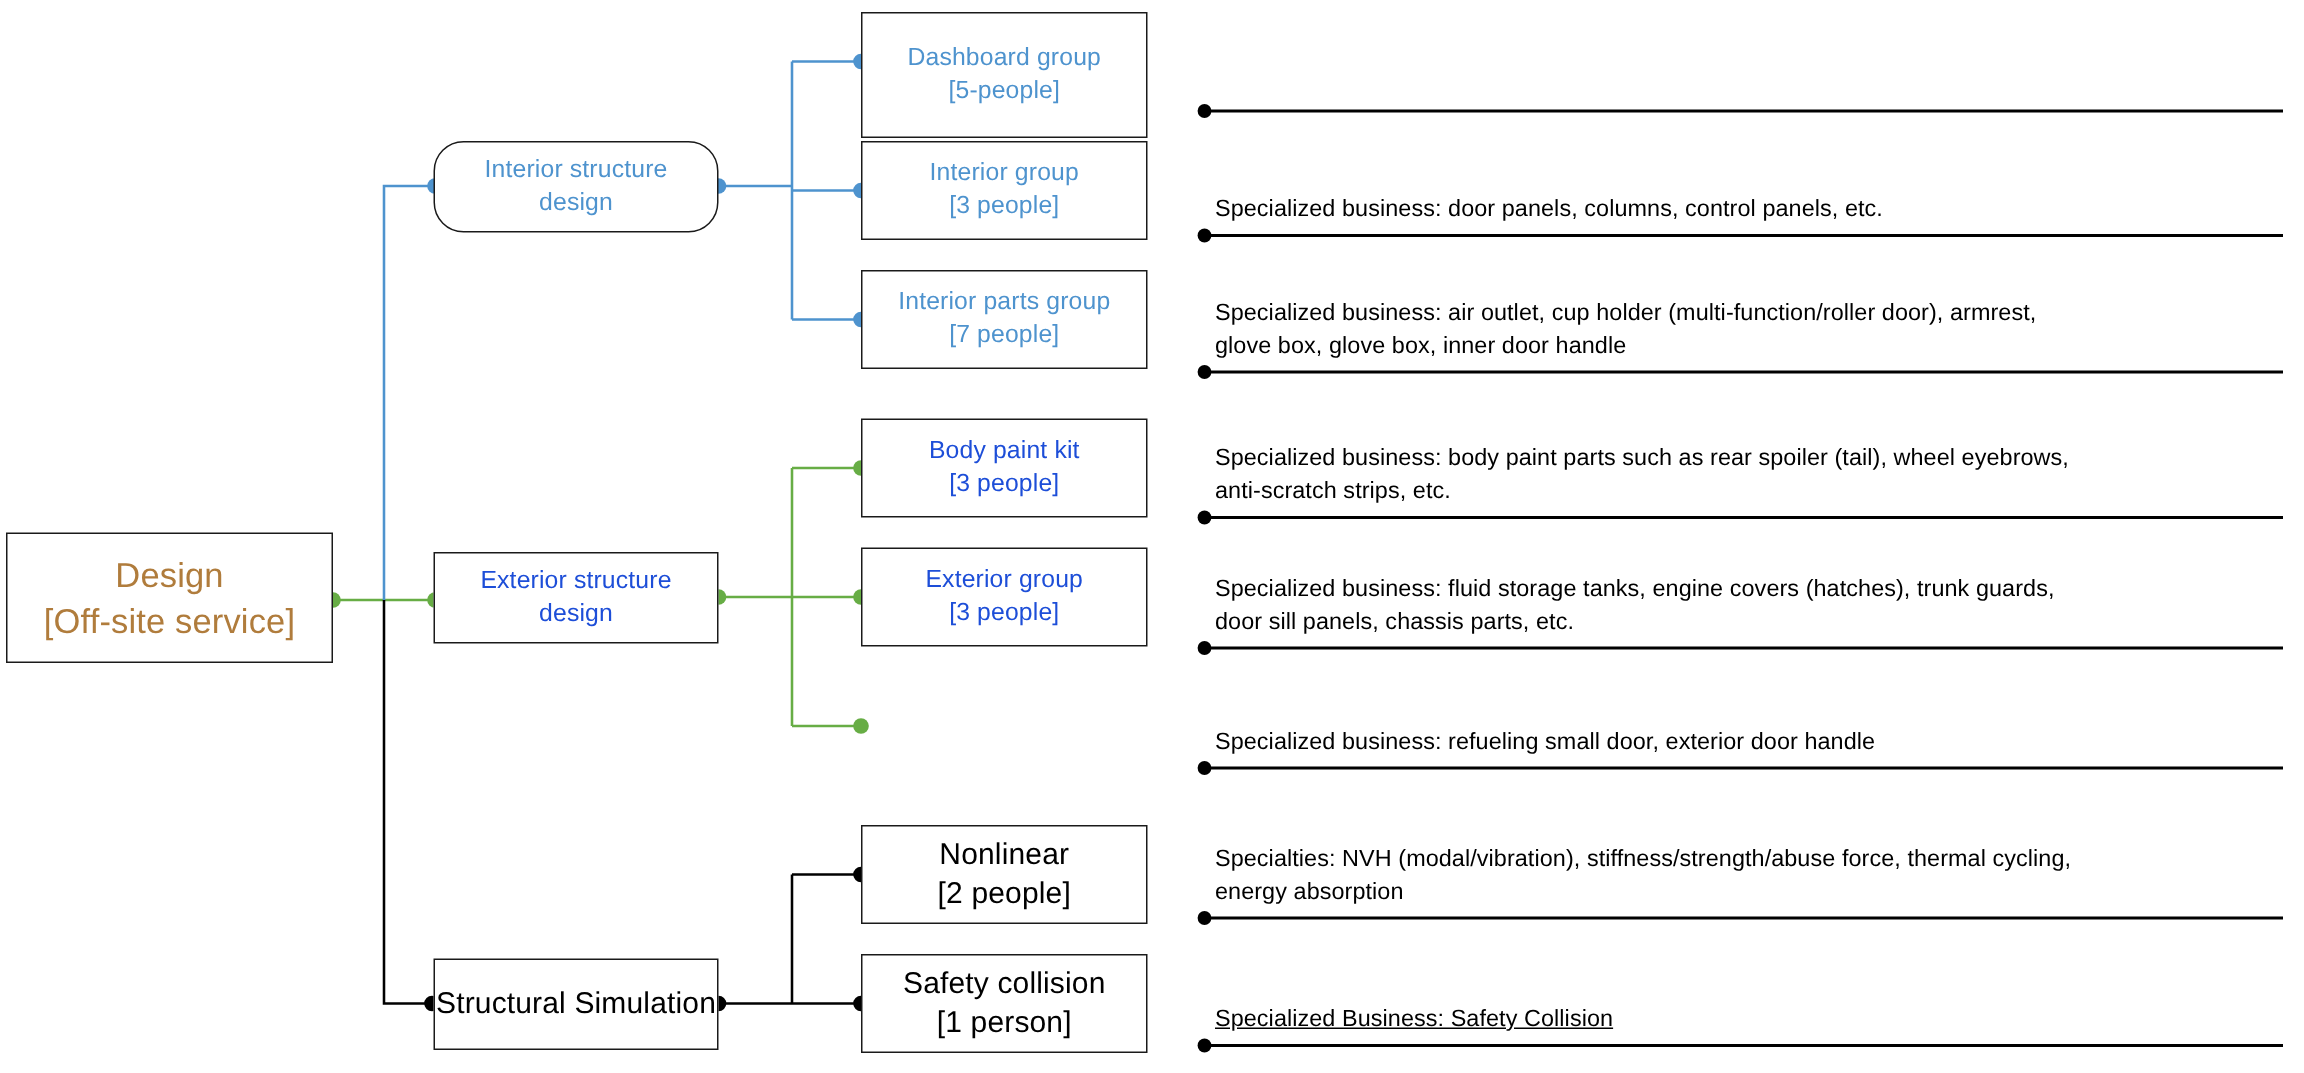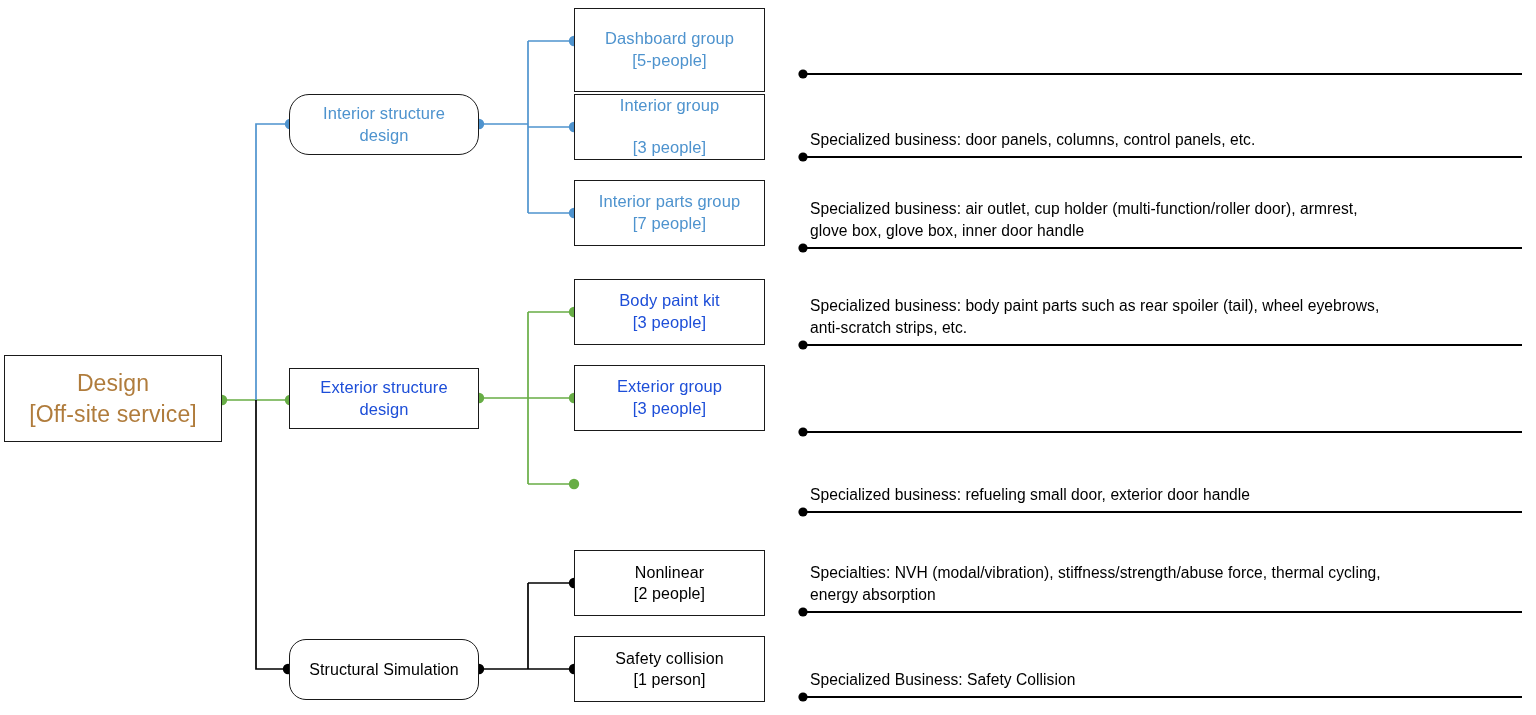--- a/index.html
+++ b/index.html
@@ -31,21 +31,21 @@
     justify-content: center;
     text-align: center;
     line-height: 1.32;
     letter-spacing: 0.1px;
   }
   .node .ln { display: block; white-space: nowrap; }
 
   .root       { color: #B07C3C; font-size: 23px; }
   .c-blue     { color: #4E93CE; font-size: 16.5px; }
   .c-green    { color: #1d4ed8; font-size: 16.5px; }
-  .c-black    { color: #000000; font-size: 16px; }
+  .c-black    { color: #000000; font-size: 20px; }
 
   .desc {
     position: absolute;
     font-size: 15.6px;
     color: #000000;
     line-height: 1.42;
     white-space: pre-line;
     letter-spacing: 0.05px;
   }
   svg.links {
@@ -138,30 +138,30 @@
   <div class="node c-blue" style="left:289px; top:94px; width:190px; height:61px;border-radius:20px;">
     <span class="ln">Interior structure</span>
     <span class="ln">design</span>
   </div>
 
   <div class="node c-green" style="left:289px; top:368px; width:190px; height:61px;">
     <span class="ln">Exterior structure</span>
     <span class="ln">design</span>
   </div>
 
-  <div class="node c-black" style="left:289px; top:639px; width:190px; height:61px;border-radius:17px;">
+  <div class="node c-black" style="left:289px; top:639px; width:190px; height:61px;">
     <span class="ln">Structural Simulation</span>
   </div>
 
   <div class="node c-blue" style="left:574px; top:8px; width:191px; height:84px;">
     <span class="ln">Dashboard group</span>
     <span class="ln">[5-people]</span>
   </div>
 
-  <div class="node c-blue" style="left:574px; top:94px; width:191px; height:66px;justify-content:space-between;">
+  <div class="node c-blue" style="left:574px; top:94px; width:191px; height:66px;">
     <span class="ln">Interior group</span>
     <span class="ln">[3 people]</span>
   </div>
 
   <div class="node c-blue" style="left:574px; top:180px; width:191px; height:66px;">
     <span class="ln">Interior parts group</span>
     <span class="ln">[7 people]</span>
   </div>
 
   <div class="node c-green" style="left:574px; top:279px; width:191px; height:66px;">
@@ -187,21 +187,23 @@
 
 
   <div class="desc" style="left:810px; top:129px; width:712px;">Specialized business: door panels, columns, control panels, etc.</div>
 
   <div class="desc" style="left:810px; top:198px; width:712px;">Specialized business: air outlet, cup holder (multi-function/roller door), armrest,
 glove box, glove box, inner door handle</div>
 
   <div class="desc" style="left:810px; top:295px; width:712px;">Specialized business: body paint parts such as rear spoiler (tail), wheel eyebrows,
 anti-scratch strips, etc.</div>
 
+  <div class="desc" style="left:810px; top:382px; width:712px;">Specialized business: fluid storage tanks, engine covers (hatches), trunk guards,
+door sill panels, chassis parts, etc.</div>
 
   <div class="desc" style="left:810px; top:484px; width:712px;">Specialized business: refueling small door, exterior door handle</div>
 
   <div class="desc" style="left:810px; top:562px; width:712px;">Specialties: NVH (modal/vibration), stiffness/strength/abuse force, thermal cycling,
 energy absorption</div>
 
-  <div class="desc" style="left:810px; top:669px; width:712px;">Specialized Business: Safety Collision</div>
+  <div class="desc" style="left:810px; top:669px; width:712px;text-decoration:underline;">Specialized Business: Safety Collision</div>
 
 </div>
 
 </body></html>

